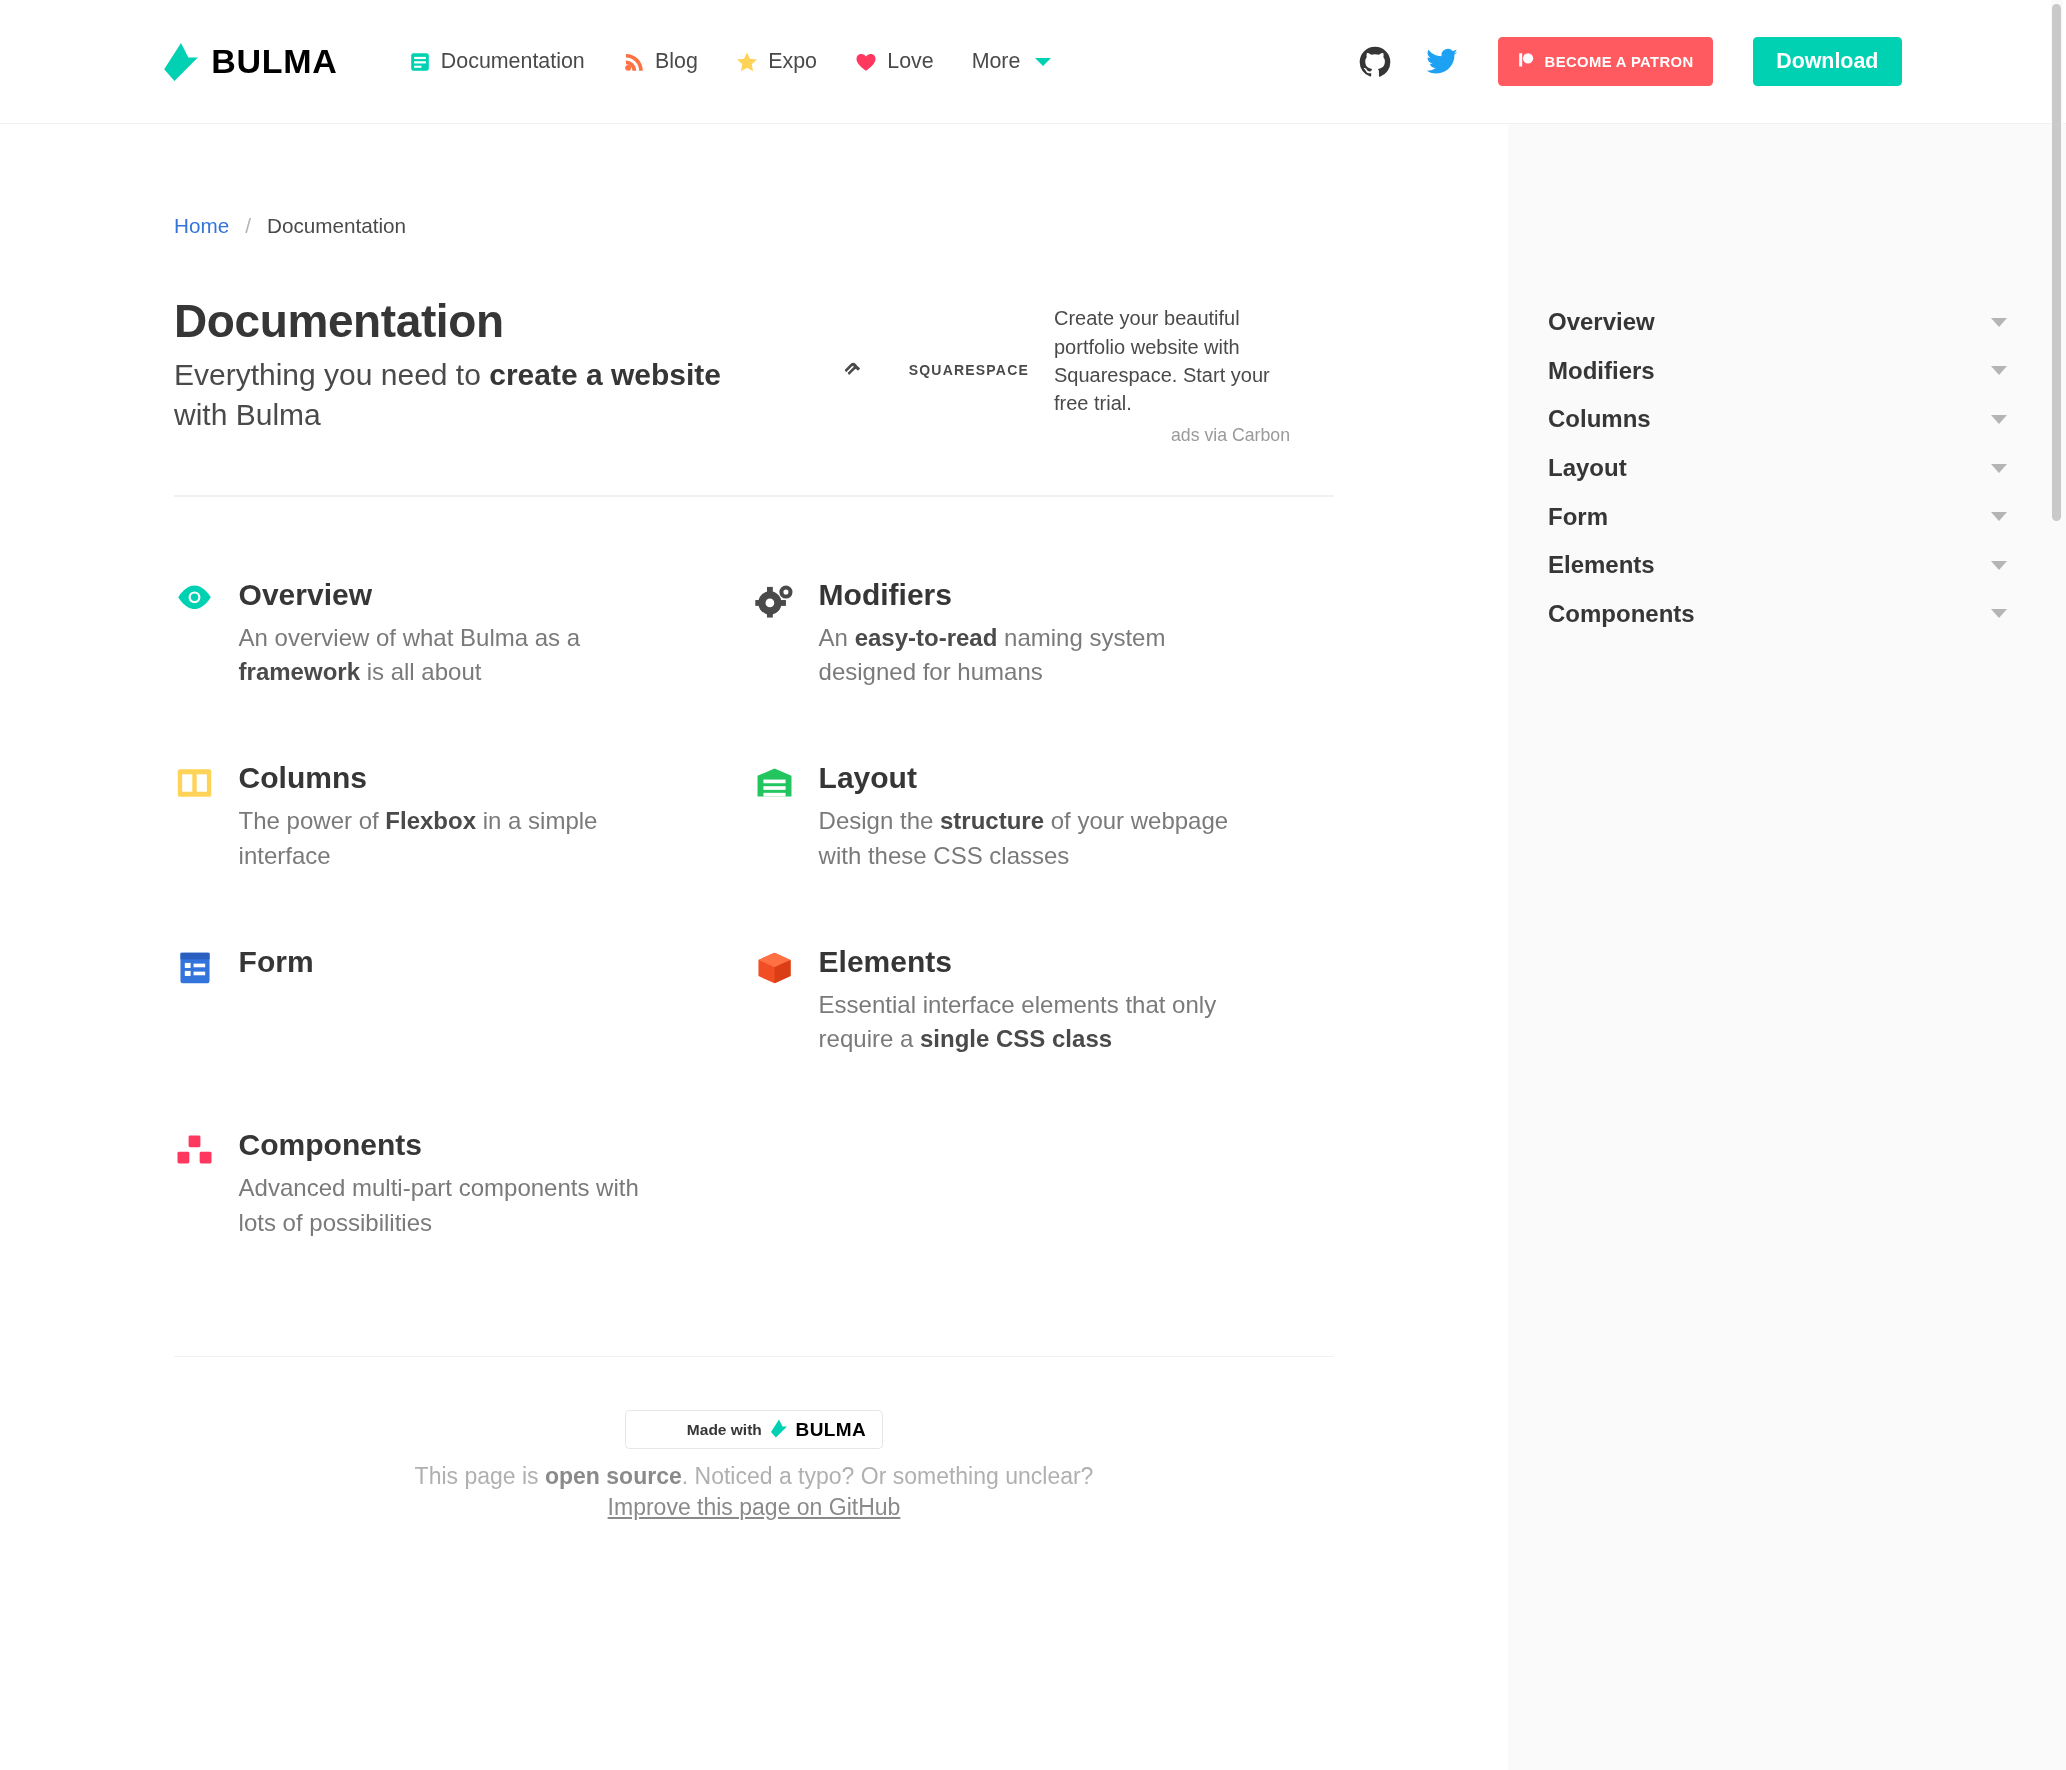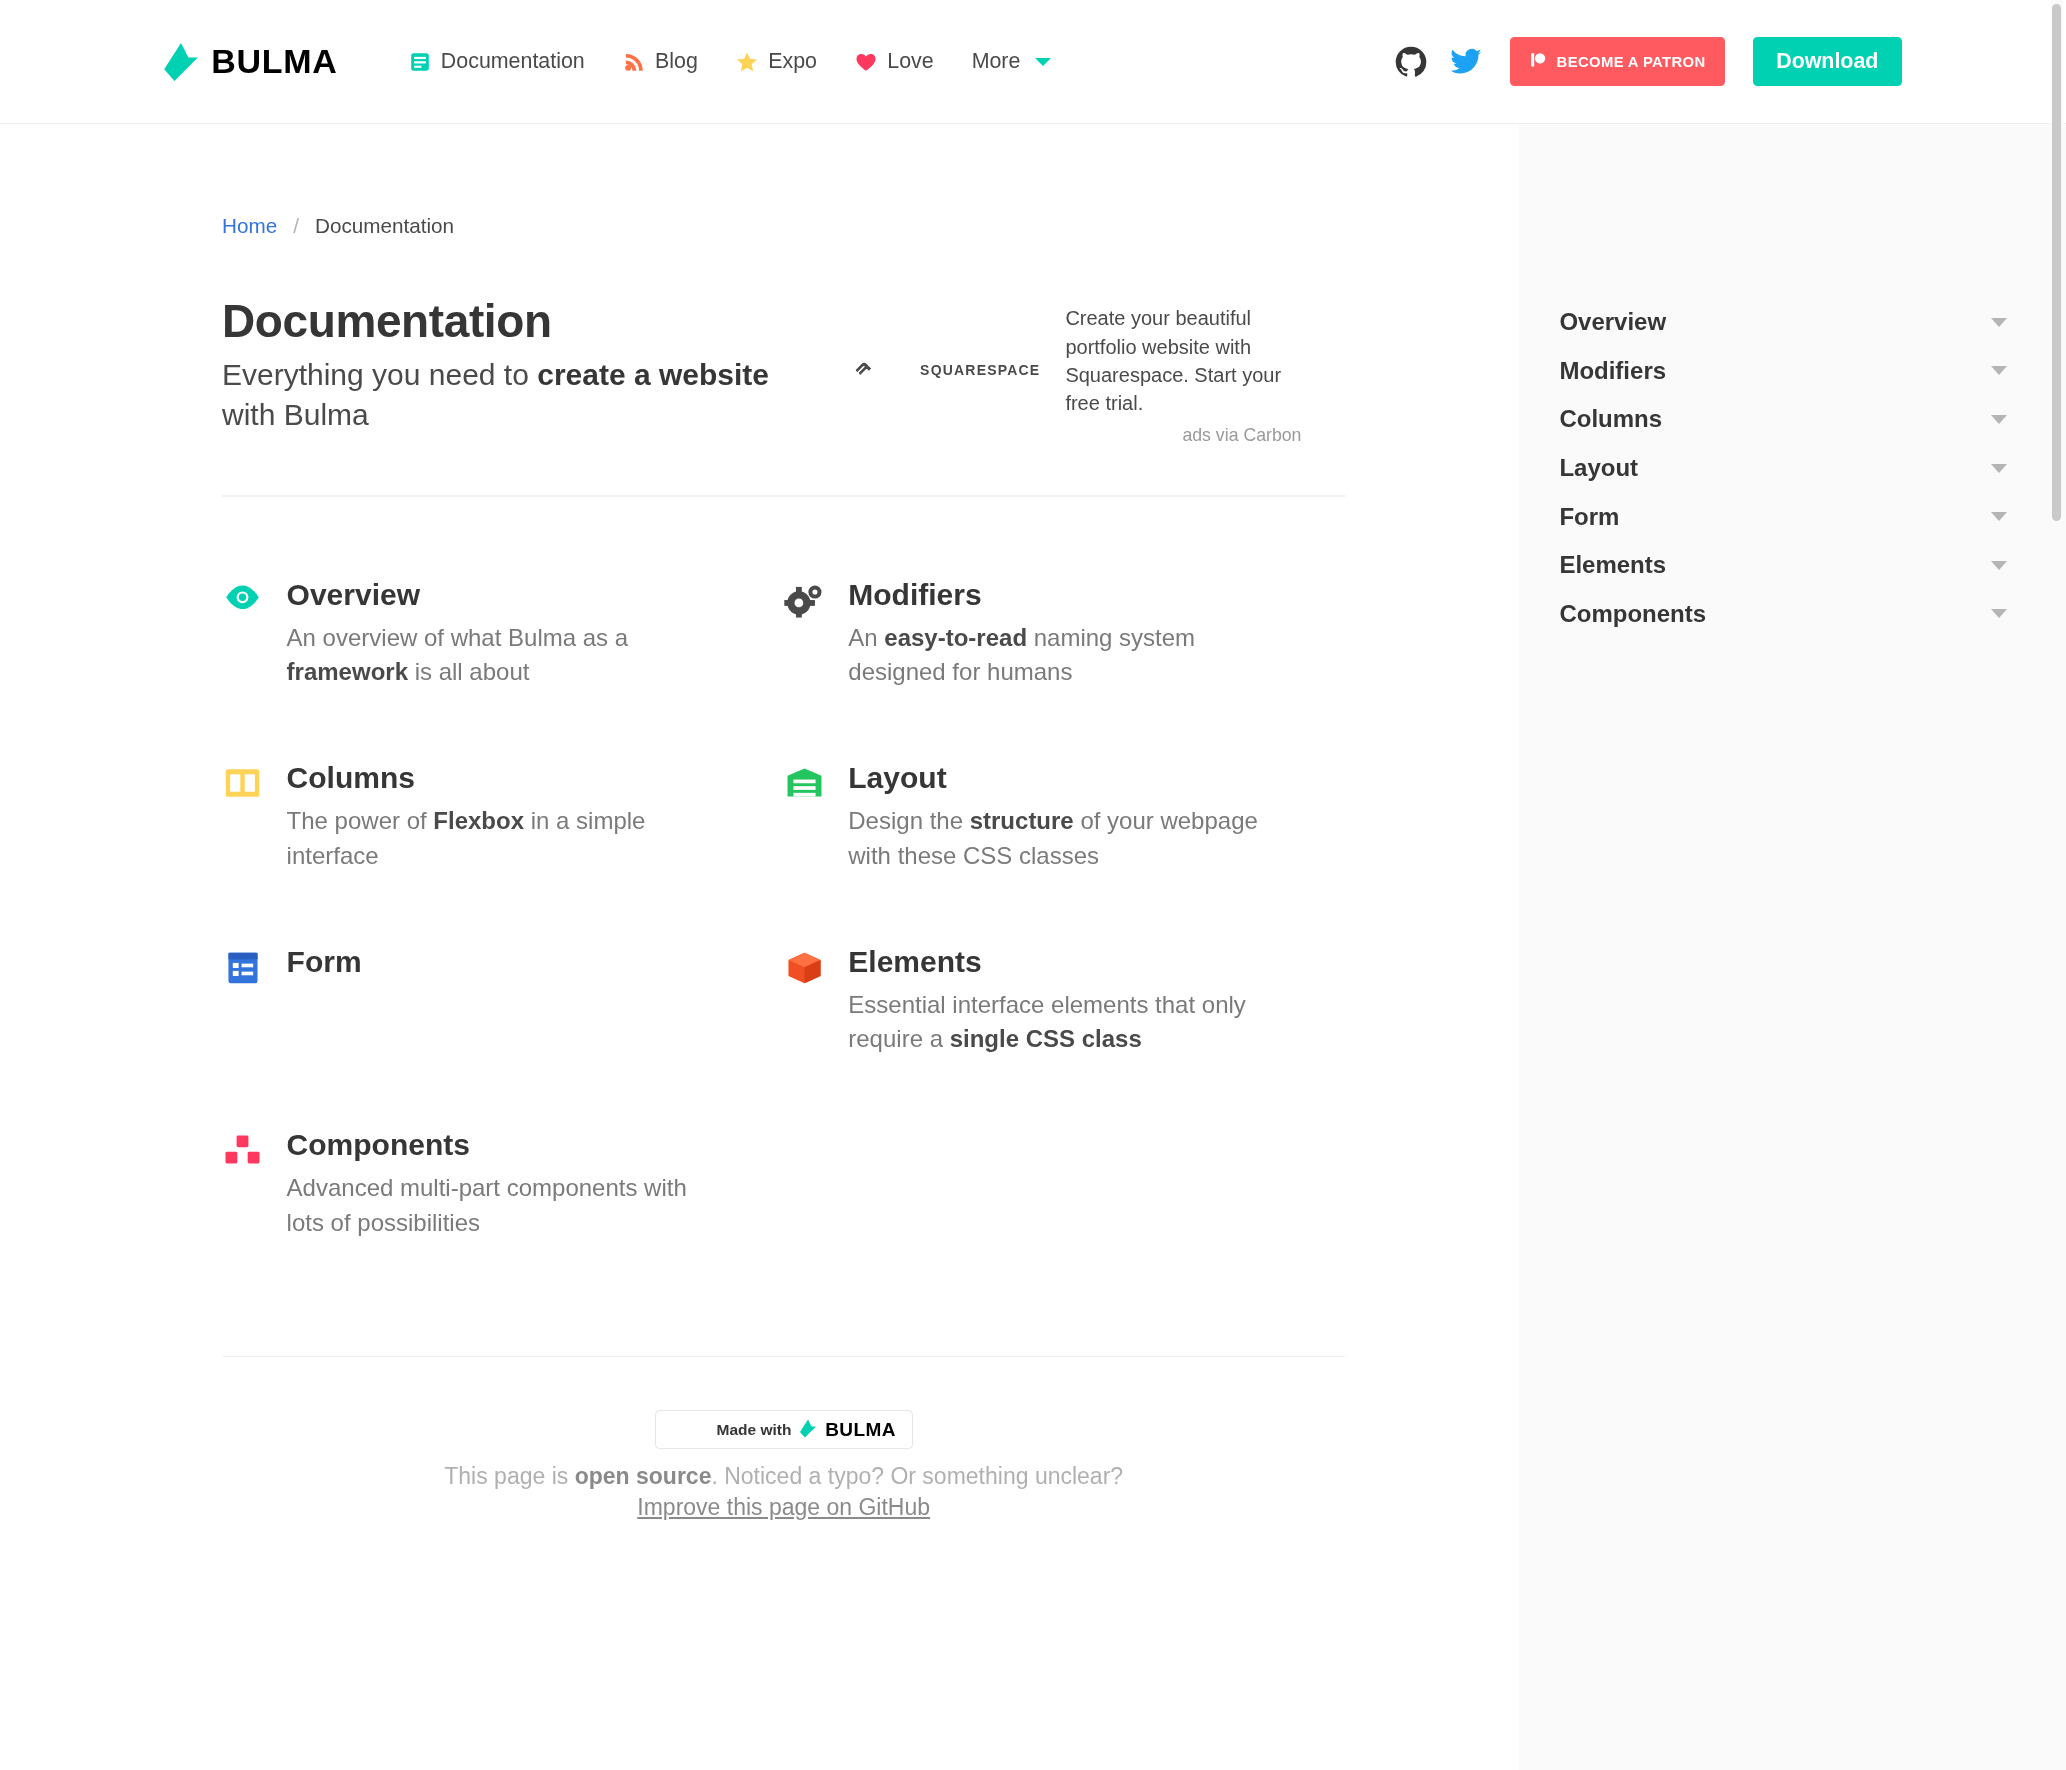--- a/index.html
+++ b/index.html
@@ -49,21 +49,21 @@
     border-left: 8px solid transparent;
     border-right: 8px solid transparent;
     border-top: 8.9px solid #00d1b2;
     margin-left: 4.4px;
   }
   .nav-right {
     position: absolute;
     right: 164px;
     display: flex;
     align-items: center;
-    gap: 0;
+    gap: 12px;
   }
   .social {
     width: 55px;
     display: flex;
     align-items: center;
     justify-content: center;
     cursor: pointer;
   }
   .btn {
     border: none;
@@ -89,21 +89,21 @@
     background: #00d1b2;
     color: #fff;
     font-size: 21.4px;
     font-weight: bold;
     height: 49px;
     padding: 0 23.6px;
     margin-left: 28px;
   }
 
   
-  .page { display: flex; height: 1647px; padding-left: 48px; }
+  .page { display: flex; height: 1647px; }
   .content {
     width: 1508px;
     padding: 0 0 0 0;
     position: relative;
     background: #fff;
   }
   .inner { padding: 0 174px 0 174px; }
 
   .breadcrumb {
     display: flex;

